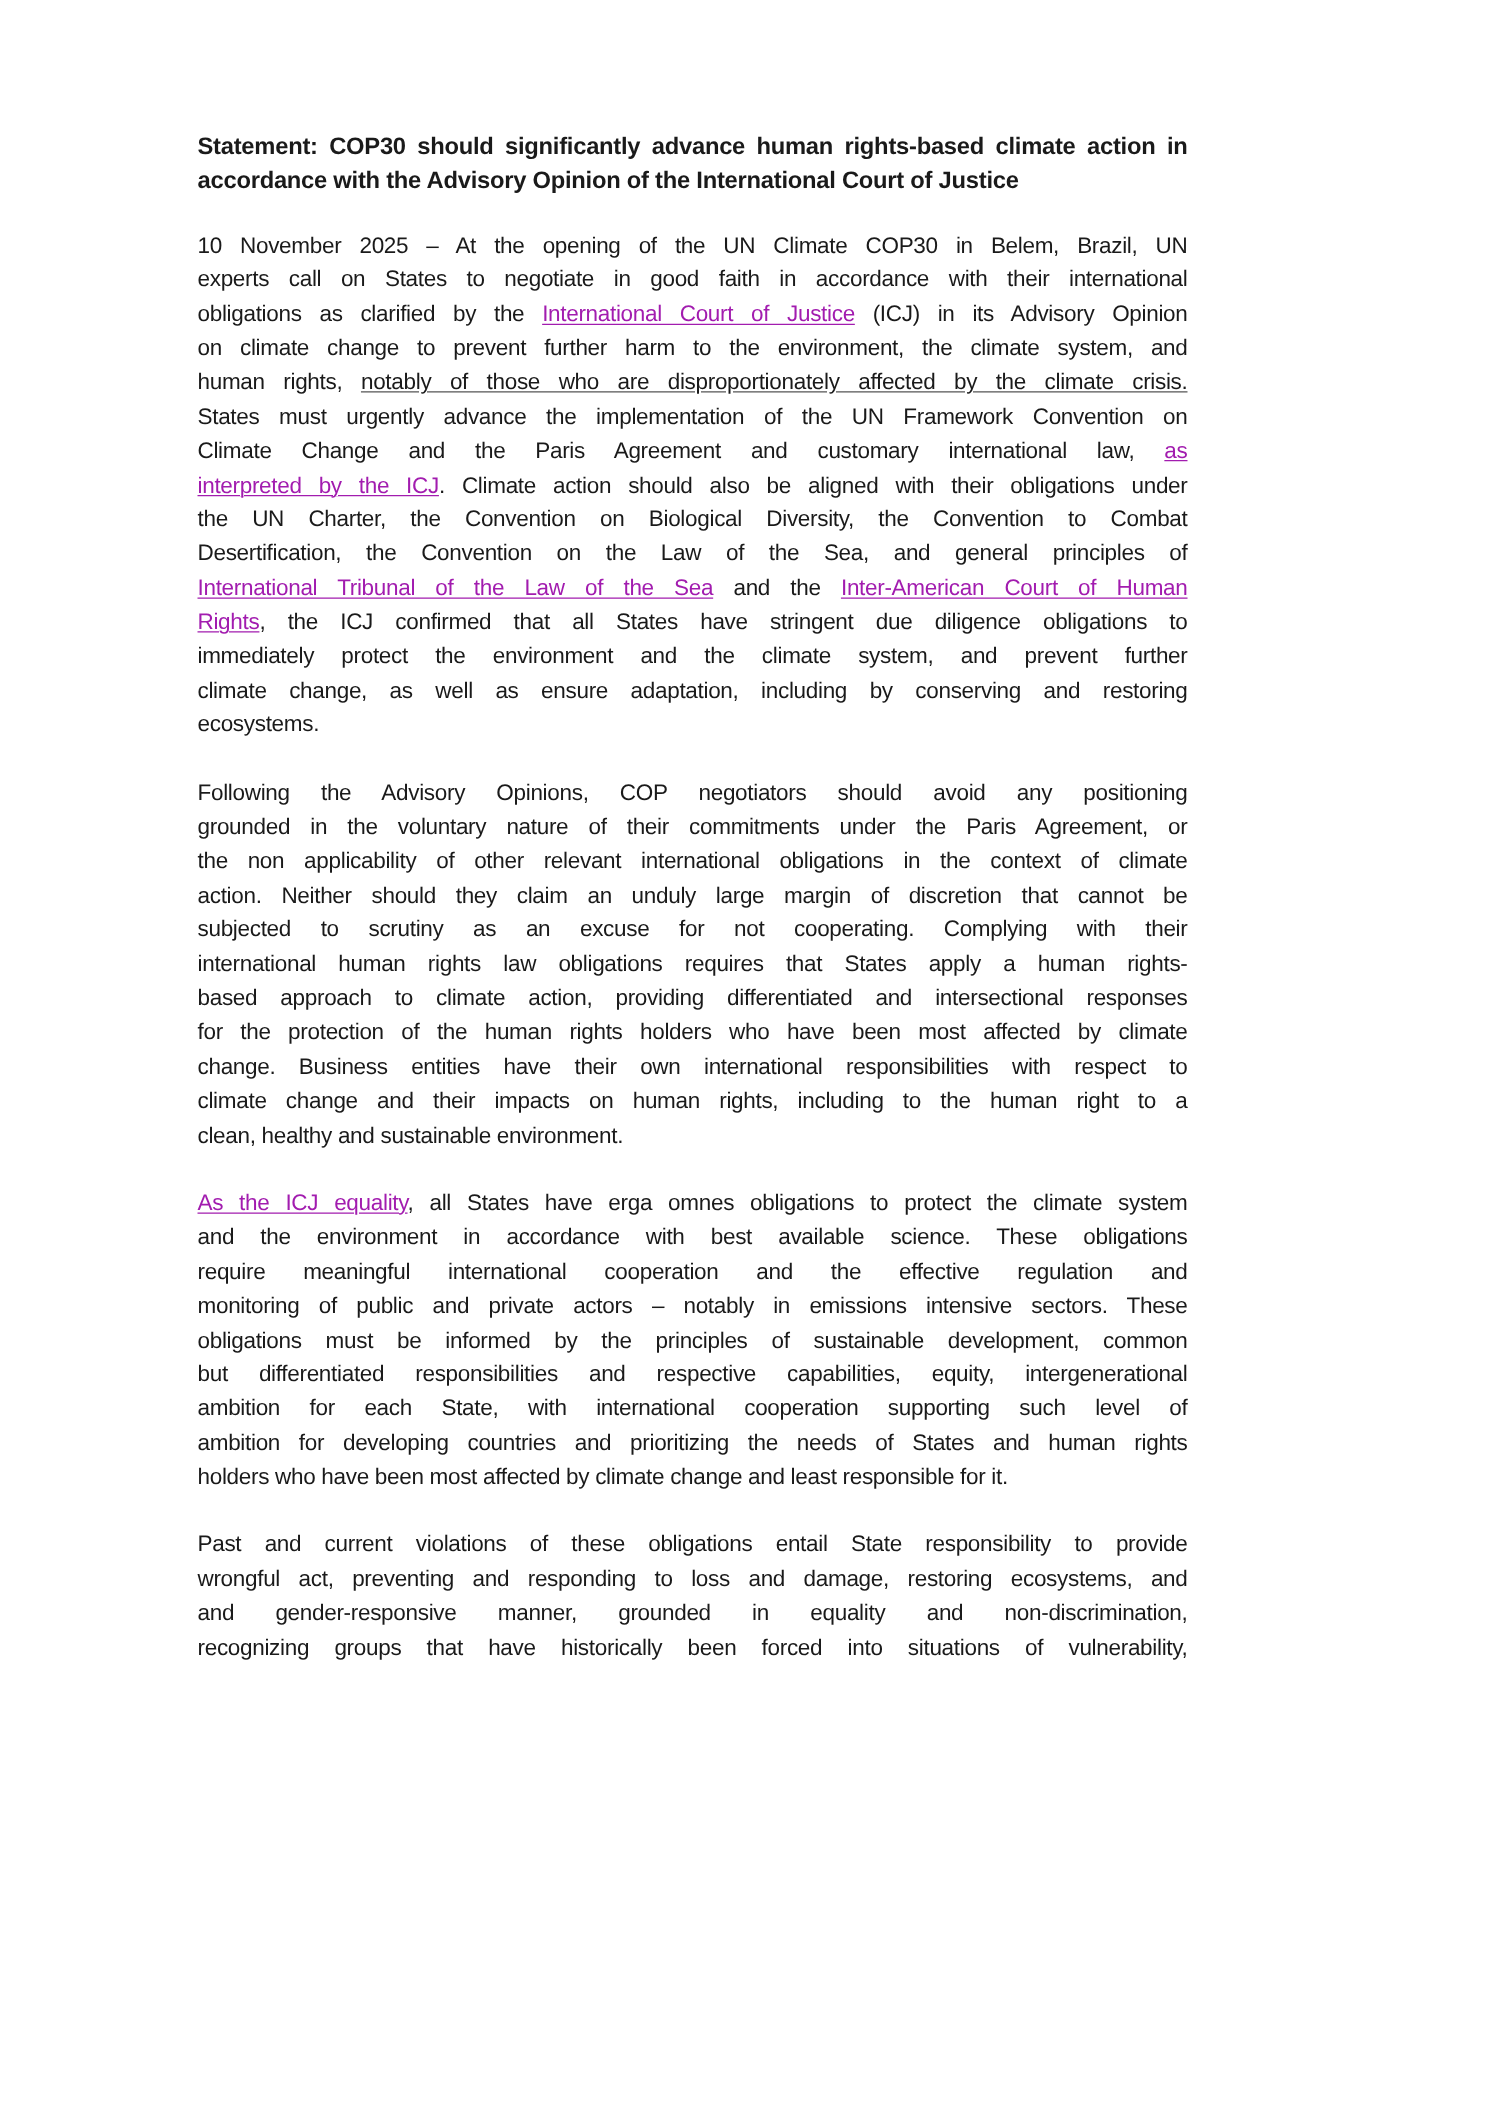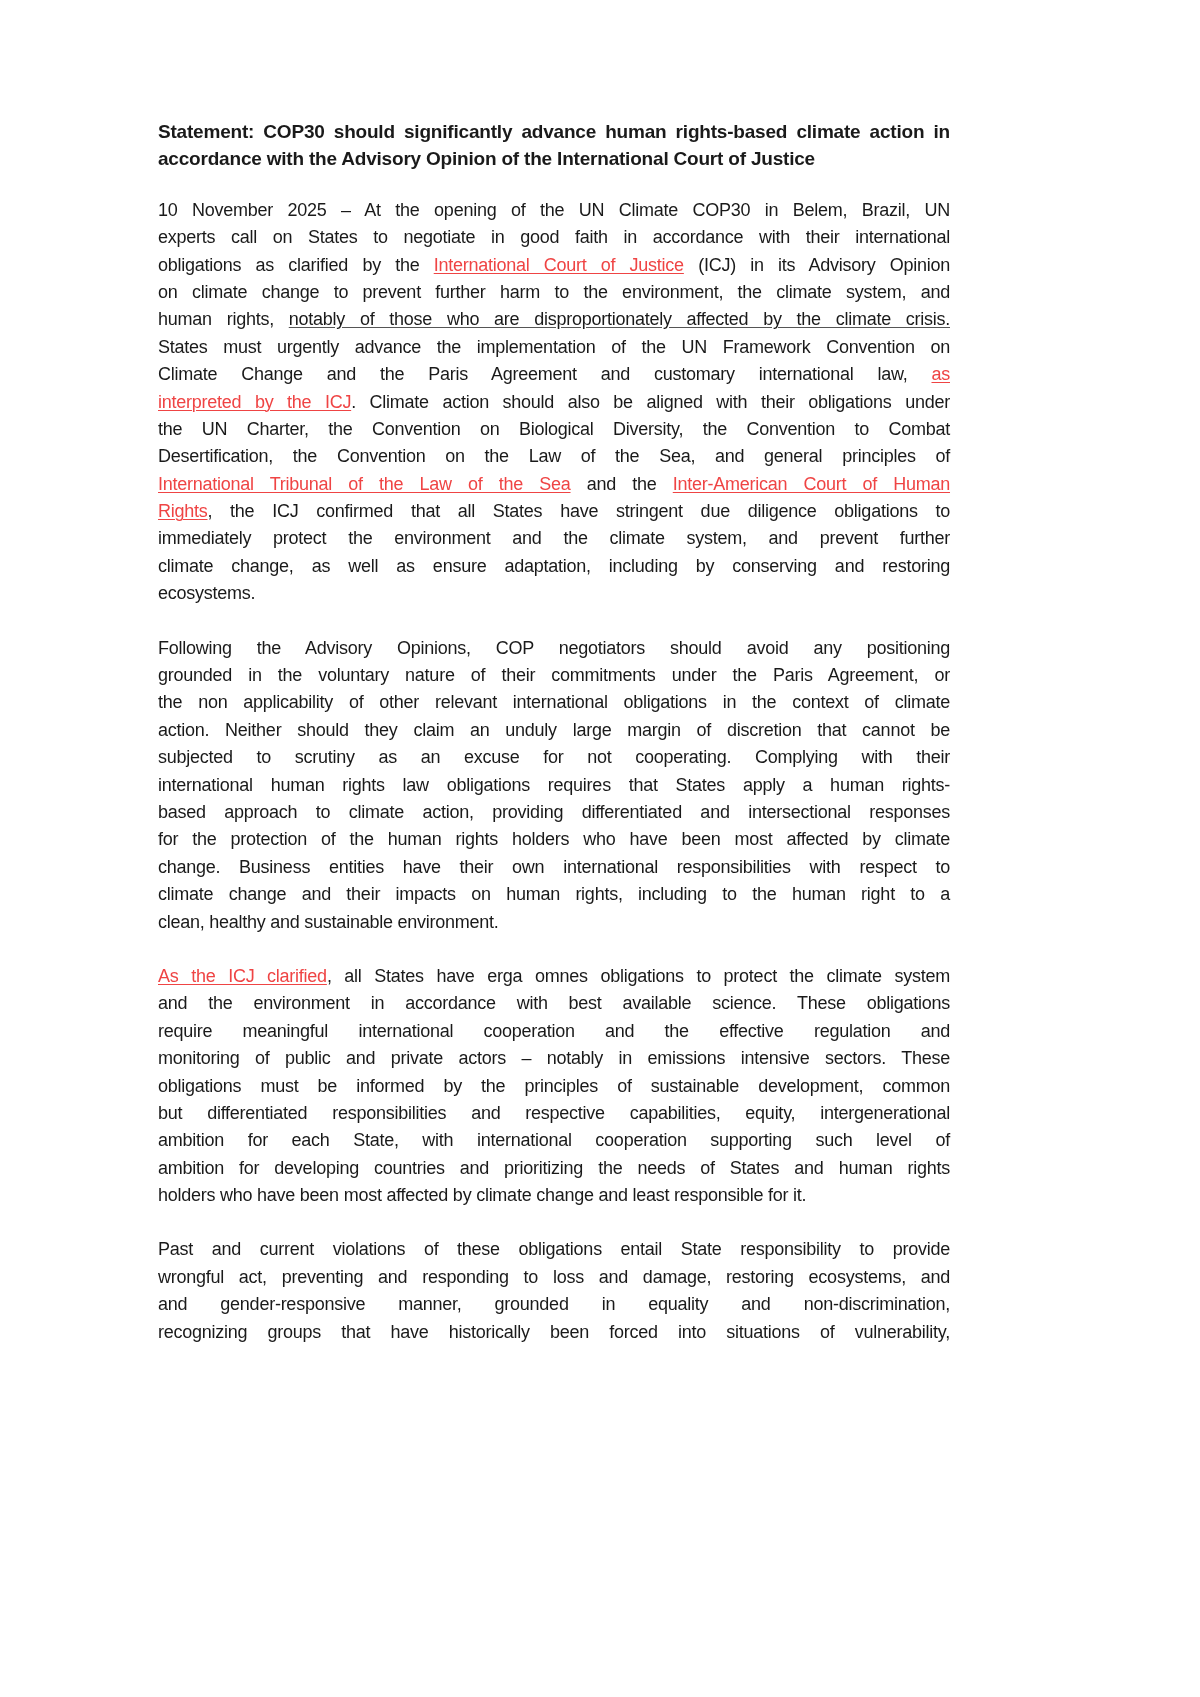--- a/index.html
+++ b/index.html
@@ -11,21 +11,21 @@
       width: 1200px;
       height: 1697px;
       position: relative;
       overflow: hidden;
       font-family: "Liberation Sans", "DejaVu Sans", sans-serif;
       color: #1a1a1a;
     }
     .page {
       position: absolute;
       left: 158px;
-      top: 118px;
+      top: 104px;
       width: 792px;
     }
     .title {
       font-weight: bold;
       font-size: 19px;
       line-height: 28px;
       margin: 0 0 24px 0;
       letter-spacing: -0.2px;
       text-align: justify;
     }
@@ -40,21 +40,21 @@
       display: block;
       text-align: justify;
       text-align-last: justify;
       white-space: nowrap;
       height: 27.4px;
     }
     .line.last {
       text-align-last: left;
     }
     a.link {
-      color: #ef4444;
+      color: #a21caf;
       text-decoration: underline;
       text-decoration-thickness: 1px;
       text-underline-offset: 2px;
     }
     .ul {
       text-decoration: underline;
       text-decoration-color: #555;
       text-underline-offset: 2px;
     }
   </style>
@@ -91,21 +91,21 @@
       <span class="line"><span>action. Neither should they claim an unduly large margin of discretion that cannot be</span></span>
       <span class="line"><span>subjected to scrutiny as an excuse for not cooperating. Complying with their</span></span>
       <span class="line"><span>international human rights law obligations requires that States apply a human rights-</span></span>
       <span class="line"><span>based approach to climate action, providing differentiated and intersectional responses</span></span>
       <span class="line"><span>for the protection of the human rights holders who have been most affected by climate</span></span>
       <span class="line"><span>change. Business entities have their own international responsibilities with respect to</span></span>
       <span class="line"><span>climate change and their impacts on human rights, including to the human right to a</span></span>
       <span class="line last"><span>clean, healthy and sustainable environment.</span></span>
     </div>
   <div class="para">
-      <span class="line"><a class="link" href="#">As the ICJ clarified</a><span>, all States have erga omnes obligations to protect the climate system</span></span>
+      <span class="line"><a class="link" href="#">As the ICJ equality</a><span>, all States have erga omnes obligations to protect the climate system</span></span>
       <span class="line"><span>and the environment in accordance with best available science. These obligations</span></span>
       <span class="line"><span>require meaningful international cooperation and the effective regulation and</span></span>
       <span class="line"><span>monitoring of public and private actors – notably in emissions intensive sectors. These</span></span>
       <span class="line"><span>obligations must be informed by the principles of sustainable development, common</span></span>
       <span class="line"><span>but differentiated responsibilities and respective capabilities, equity, intergenerational</span></span>
       <span class="line"><span>ambition for each State, with international cooperation supporting such level of</span></span>
       <span class="line"><span>ambition for developing countries and prioritizing the needs of States and human rights</span></span>
       <span class="line last"><span>holders who have been most affected by climate change and least responsible for it.</span></span>
     </div>
   <div class="para">

